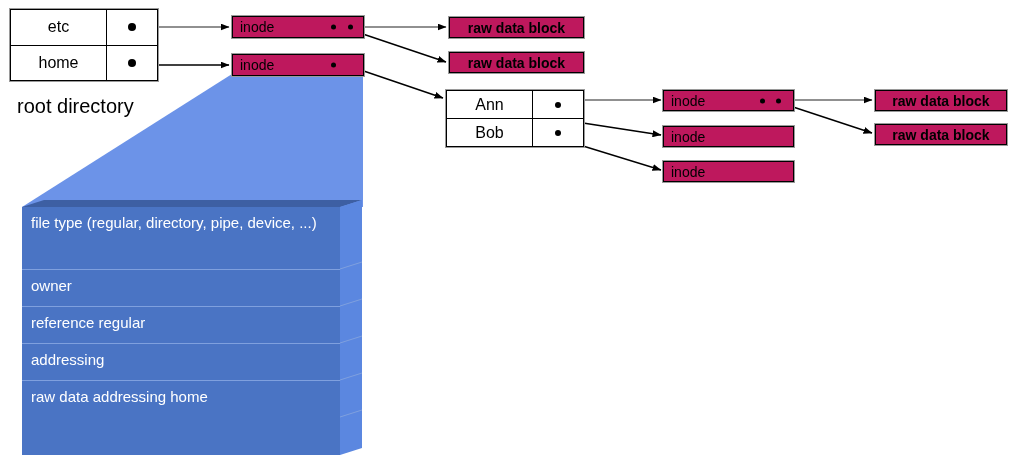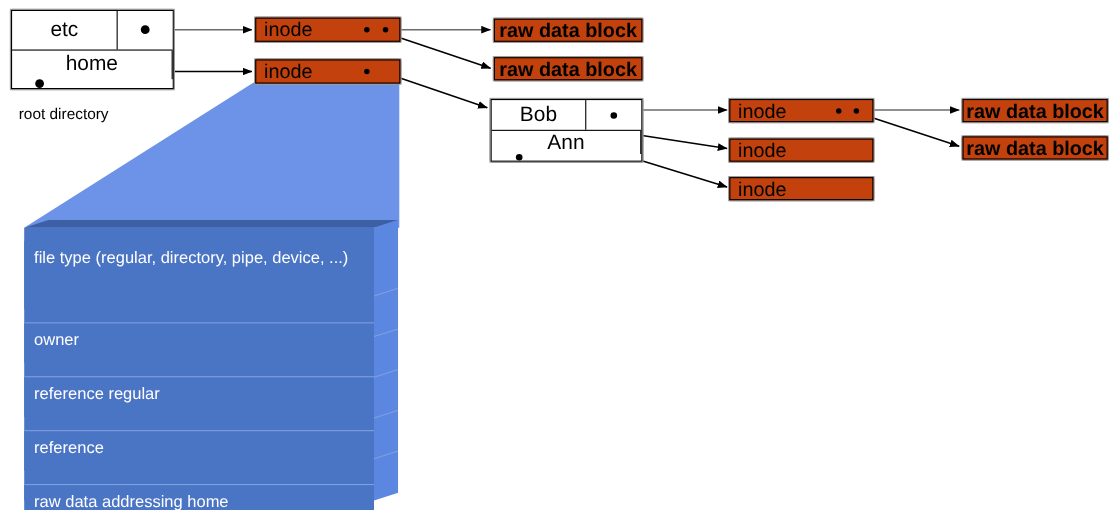--- a/index.html
+++ b/index.html
@@ -26,26 +26,26 @@
     width: 1017px;
     height: 464px;
   }
   #svg-funnel { z-index: 1; }
   #svg-links  { z-index: 3; }
 
   
   .node {
     position: absolute;
     box-sizing: border-box;
-    background: #c2410c;
+    background: #be185d;
     border: 1px solid #000000;
     box-shadow: 1px 1px 0 0 #9a9a9a, -1px -1px 0 0 #9a9a9a,
                 1px -1px 0 0 #9a9a9a, -1px 1px 0 0 #9a9a9a;
     z-index: 4;
-    font-size: 18px;
+    font-size: 14px;
     color: #000000;
     line-height: 1;
     white-space: nowrap;
   }
   .node .lbl {
     position: absolute;
     left: 7px;
     top: 50%;
     transform: translateY(-50%);
   }
@@ -66,27 +66,27 @@
     z-index: 4;
     display: flex;
     flex-direction: column;
   }
   .dirrow {
     box-sizing: border-box;
     display: flex;
     flex: 1 1 0;
     border-bottom: 1px solid #000000;
   }
-  .dirrow:last-child { border-bottom: none; flex-direction: column; }
+  .dirrow:last-child { border-bottom: none; }
   .dirname {
     flex: 1 1 auto;
     display: flex;
     align-items: center;
     justify-content: center;
-    font-size: 19px;
+    font-size: 16px;
     color: #000;
     border-right: 1px solid #000000;
     line-height: 1;
   }
   .dirptr {
     position: relative;
     flex: 0 0 auto;
     display: flex;
     align-items: center;
     justify-content: center;
@@ -101,21 +101,21 @@
     position: absolute;
     width: 5px; height: 5px;
     border-radius: 50%;
     background: #000;
     top: 50%;
     transform: translateY(-50%);
   }
 
   .caption {
     position: absolute;
-    font-size: 14px;
+    font-size: 20px;
     color: #000;
     white-space: nowrap;
     z-index: 4;
   }
 
   
   #inode-detail {
     position: absolute;
     left: 22px;
     top: 200px;
@@ -135,21 +135,20 @@
   }
   #inode-detail .row {
     box-sizing: border-box;
     flex: 0 0 auto;
     color: #ffffff;
     font-size: 15px;
     line-height: 1.22;
     padding: 7px 9px 0 9px;
     border-top: 1px solid #7fa0de;
     background: #4a74c4;
-    margin-top: 12px;
   }
   #inode-detail .row:first-child { border-top: none; }
   #inode-detail .row.r-tall { height: 62px; }
   #inode-detail .row.r-std  { height: 37px; }
 
   .detail-top, .detail-side {
     position: absolute;
     pointer-events: none;
   }
 </style>
@@ -173,21 +172,21 @@
       <line x1="318" y1="106" x2="340" y2="99" stroke="#7fa0de" stroke-width="1"></line>
       <line x1="318" y1="143" x2="340" y2="136" stroke="#7fa0de" stroke-width="1"></line>
       <line x1="318" y1="180" x2="340" y2="173" stroke="#7fa0de" stroke-width="1"></line>
       <line x1="318" y1="217" x2="340" y2="210" stroke="#7fa0de" stroke-width="1"></line>
     </svg>
 
     <div class="face-front">
       <div class="row r-tall">file type (regular, directory, pipe, device, ...)</div>
       <div class="row r-std">owner</div>
       <div class="row r-std">reference regular</div>
-      <div class="row r-std">reference</div>
+      <div class="row r-std">addressing</div>
       <div class="row r-std">raw data addressing home</div>
     </div>
   </div>
 
   <svg id="svg-links" class="layer">
     <defs>
       <marker id="arrowhead" markerWidth="9" markerHeight="7" refX="8.5" refY="3.5" orient="auto" markerUnits="userSpaceOnUse">
         <polygon points="0,0 9,3.5 0,7" fill="#000000"></polygon>
       </marker>
     </defs>
@@ -243,27 +242,27 @@
 
   <div class="node" style="left:449px; top:17px; width:135px; height:21px;">
     <span class="lbl center">raw data block</span>
   </div>
   <div class="node" style="left:449px; top:52px; width:135px; height:21px;">
     <span class="lbl center">raw data block</span>
   </div>
 
   <div class="dirtable" id="home-dir" style="left:446px; top:90px; width:138px; height:57px;">
     <div class="dirrow">
+      <div class="dirname">Ann</div>
+      <div class="dirptr" style="width:50px;">
+        <span class="dot" style="width:6px;height:6px;"></span>
+      </div>
+    </div>
+    <div class="dirrow">
       <div class="dirname">Bob</div>
-      <div class="dirptr" style="width:50px;">
-        <span class="dot" style="width:6px;height:6px;"></span>
-      </div>
-    </div>
-    <div class="dirrow">
-      <div class="dirname">Ann</div>
       <div class="dirptr" style="width:50px;">
         <span class="dot" style="width:6px;height:6px;"></span>
       </div>
     </div>
   </div>
 
   <div class="node" id="inode-ann" style="left:663px; top:90px; width:131px; height:21px;">
     <span class="lbl">inode</span>
     <span class="inode-dot" style="left:96px;"></span>
     <span class="inode-dot" style="left:112px;"></span>

